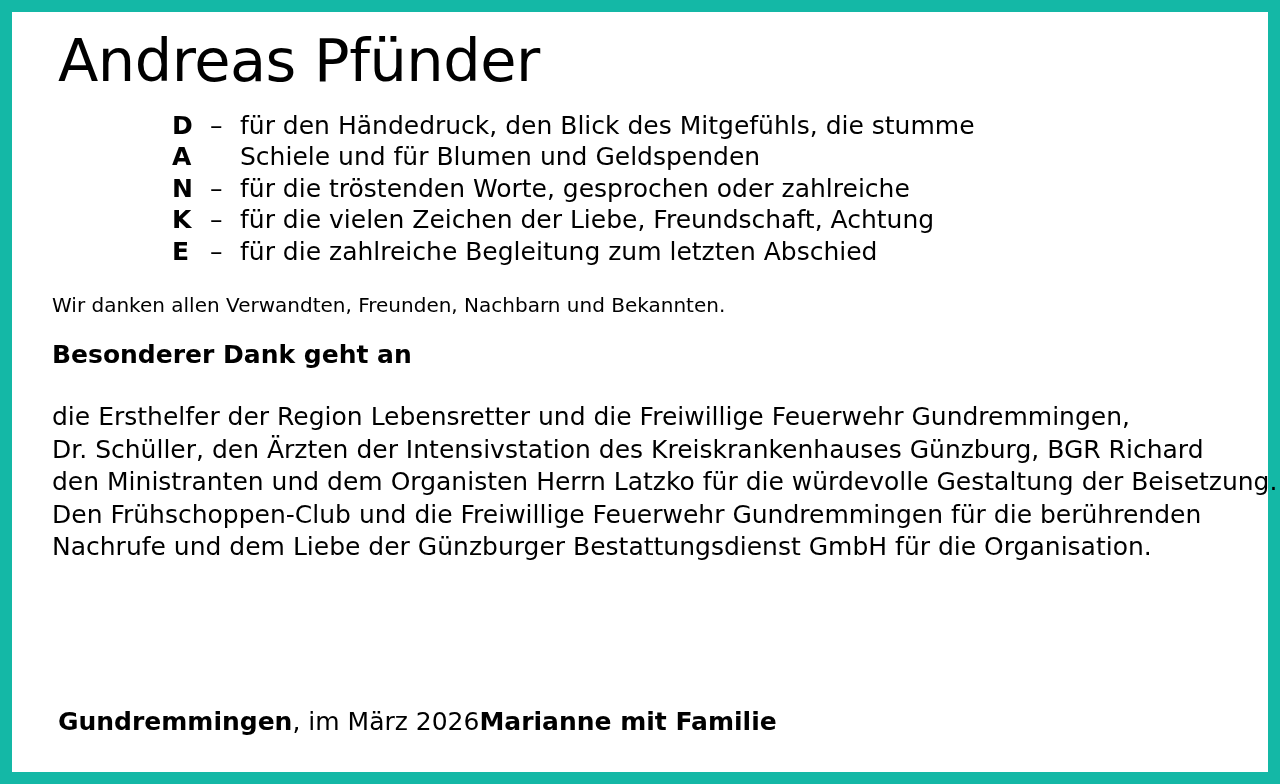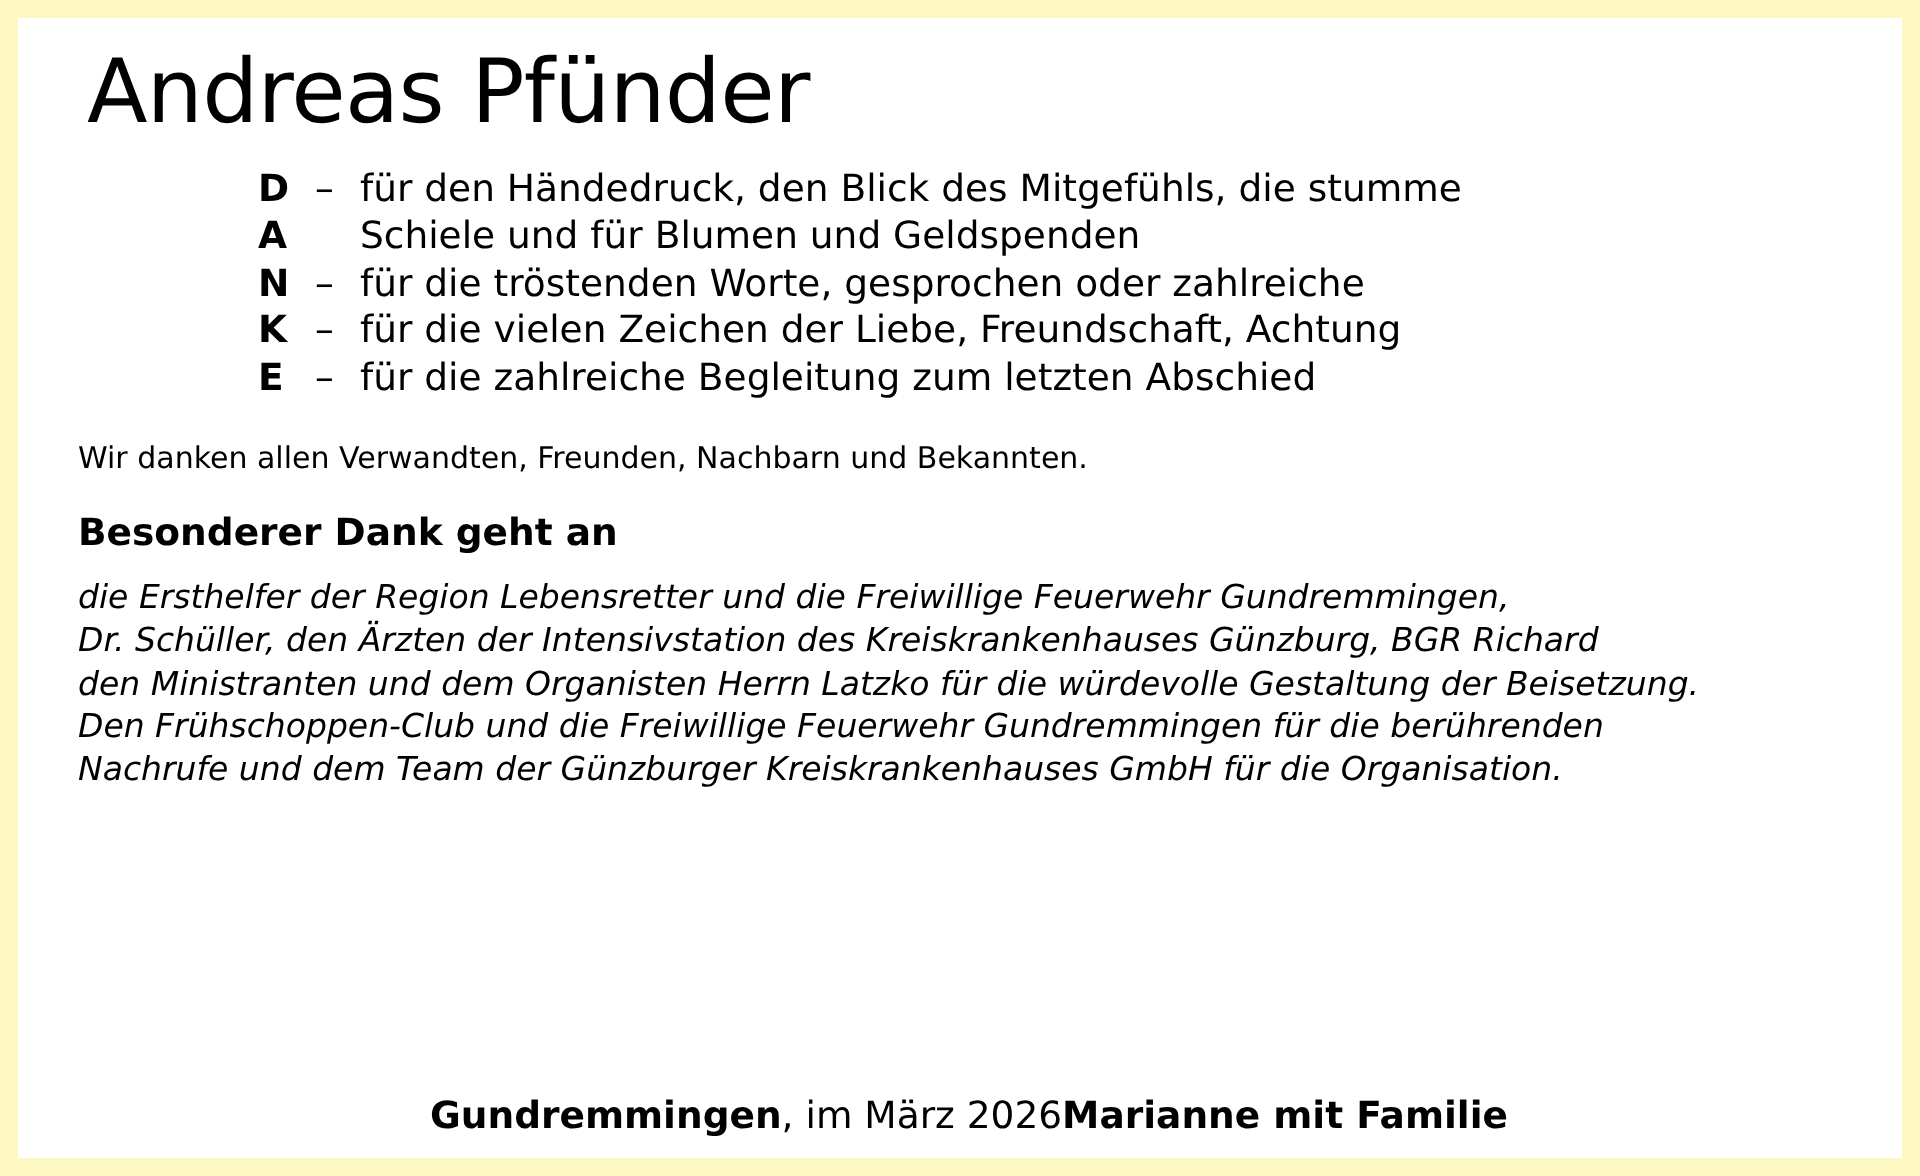--- a/index.html
+++ b/index.html
@@ -10,21 +10,21 @@
   body {
     width: 1280px;
     height: 784px;
     font-family: "DejaVu Sans", sans-serif;
     overflow: hidden;
   }
   .page {
     position: relative;
     width: 1280px;
     height: 784px;
-    background: #fef9c3;
+    background: #14b8a6;
     box-sizing: border-box;
   }
   .card {
     position: absolute;
     left: 12px;
     top: 12px;
     width: 1256px;
     height: 760px;
     background: #ffffff;
     box-sizing: border-box;
@@ -94,36 +94,35 @@
     color: #000000;
     white-space: nowrap;
   }
   .special-head {
     margin-top: 23px;
     font-size: 25px;
     font-weight: 700;
     color: #000000;
   }
   .body-par {
-    margin-top: 16px;
-    font-size: 22px;
+    margin-top: 32px;
+    font-size: 25px;
     line-height: 1.3;
     color: #000000;
-    font-style: italic;
   }
   .body-par div {
     white-space: nowrap;
   }
   .footer {
     position: absolute;
     left: 46px;
     right: 34px;
-    bottom: 14px;
+    bottom: 36px;
     display: flex;
-    justify-content: center;
+    justify-content: flex-start;
     align-items: baseline;
     font-size: 25px;
     color: #000000;
   }
   .footer .place {
     font-weight: 700;
   }
   .footer .family {
     font-weight: 700;
   }
@@ -176,21 +175,21 @@
 
       <div class="thanks-all">Wir danken allen Verwandten, Freunden, Nachbarn und Bekannten.</div>
 
       <div class="special-head">Besonderer Dank geht an</div>
 
       <div class="body-par">
         <div>die Ersthelfer der Region Lebensretter und die Freiwillige Feuerwehr Gundremmingen,</div>
         <div>Dr. Schüller, den Ärzten der Intensivstation des Kreiskrankenhauses Günzburg, BGR Richard</div>
         <div>den Ministranten und dem Organisten Herrn Latzko für die würdevolle Gestaltung der Beisetzung.</div>
         <div>Den Frühschoppen-Club und die Freiwillige Feuerwehr Gundremmingen für die berührenden</div>
-        <div>Nachrufe und dem Team der Günzburger Kreiskrankenhauses GmbH für die Organisation.</div>
+        <div>Nachrufe und dem Liebe der Günzburger Bestattungsdienst GmbH für die Organisation.</div>
       </div>
 
     </div>
 
     <div class="footer">
       <div class="footer-left">
         <span class="place">Gundremmingen</span><span class="date">, im März 2026</span>
       </div>
       <div class="family">Marianne mit Familie</div>
     </div>

